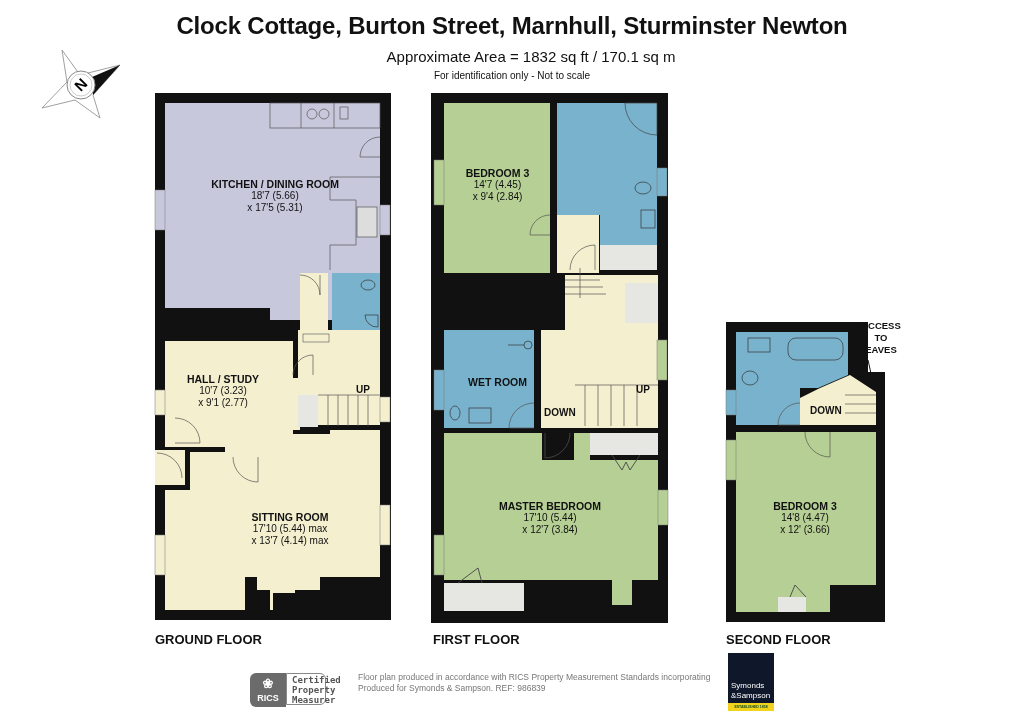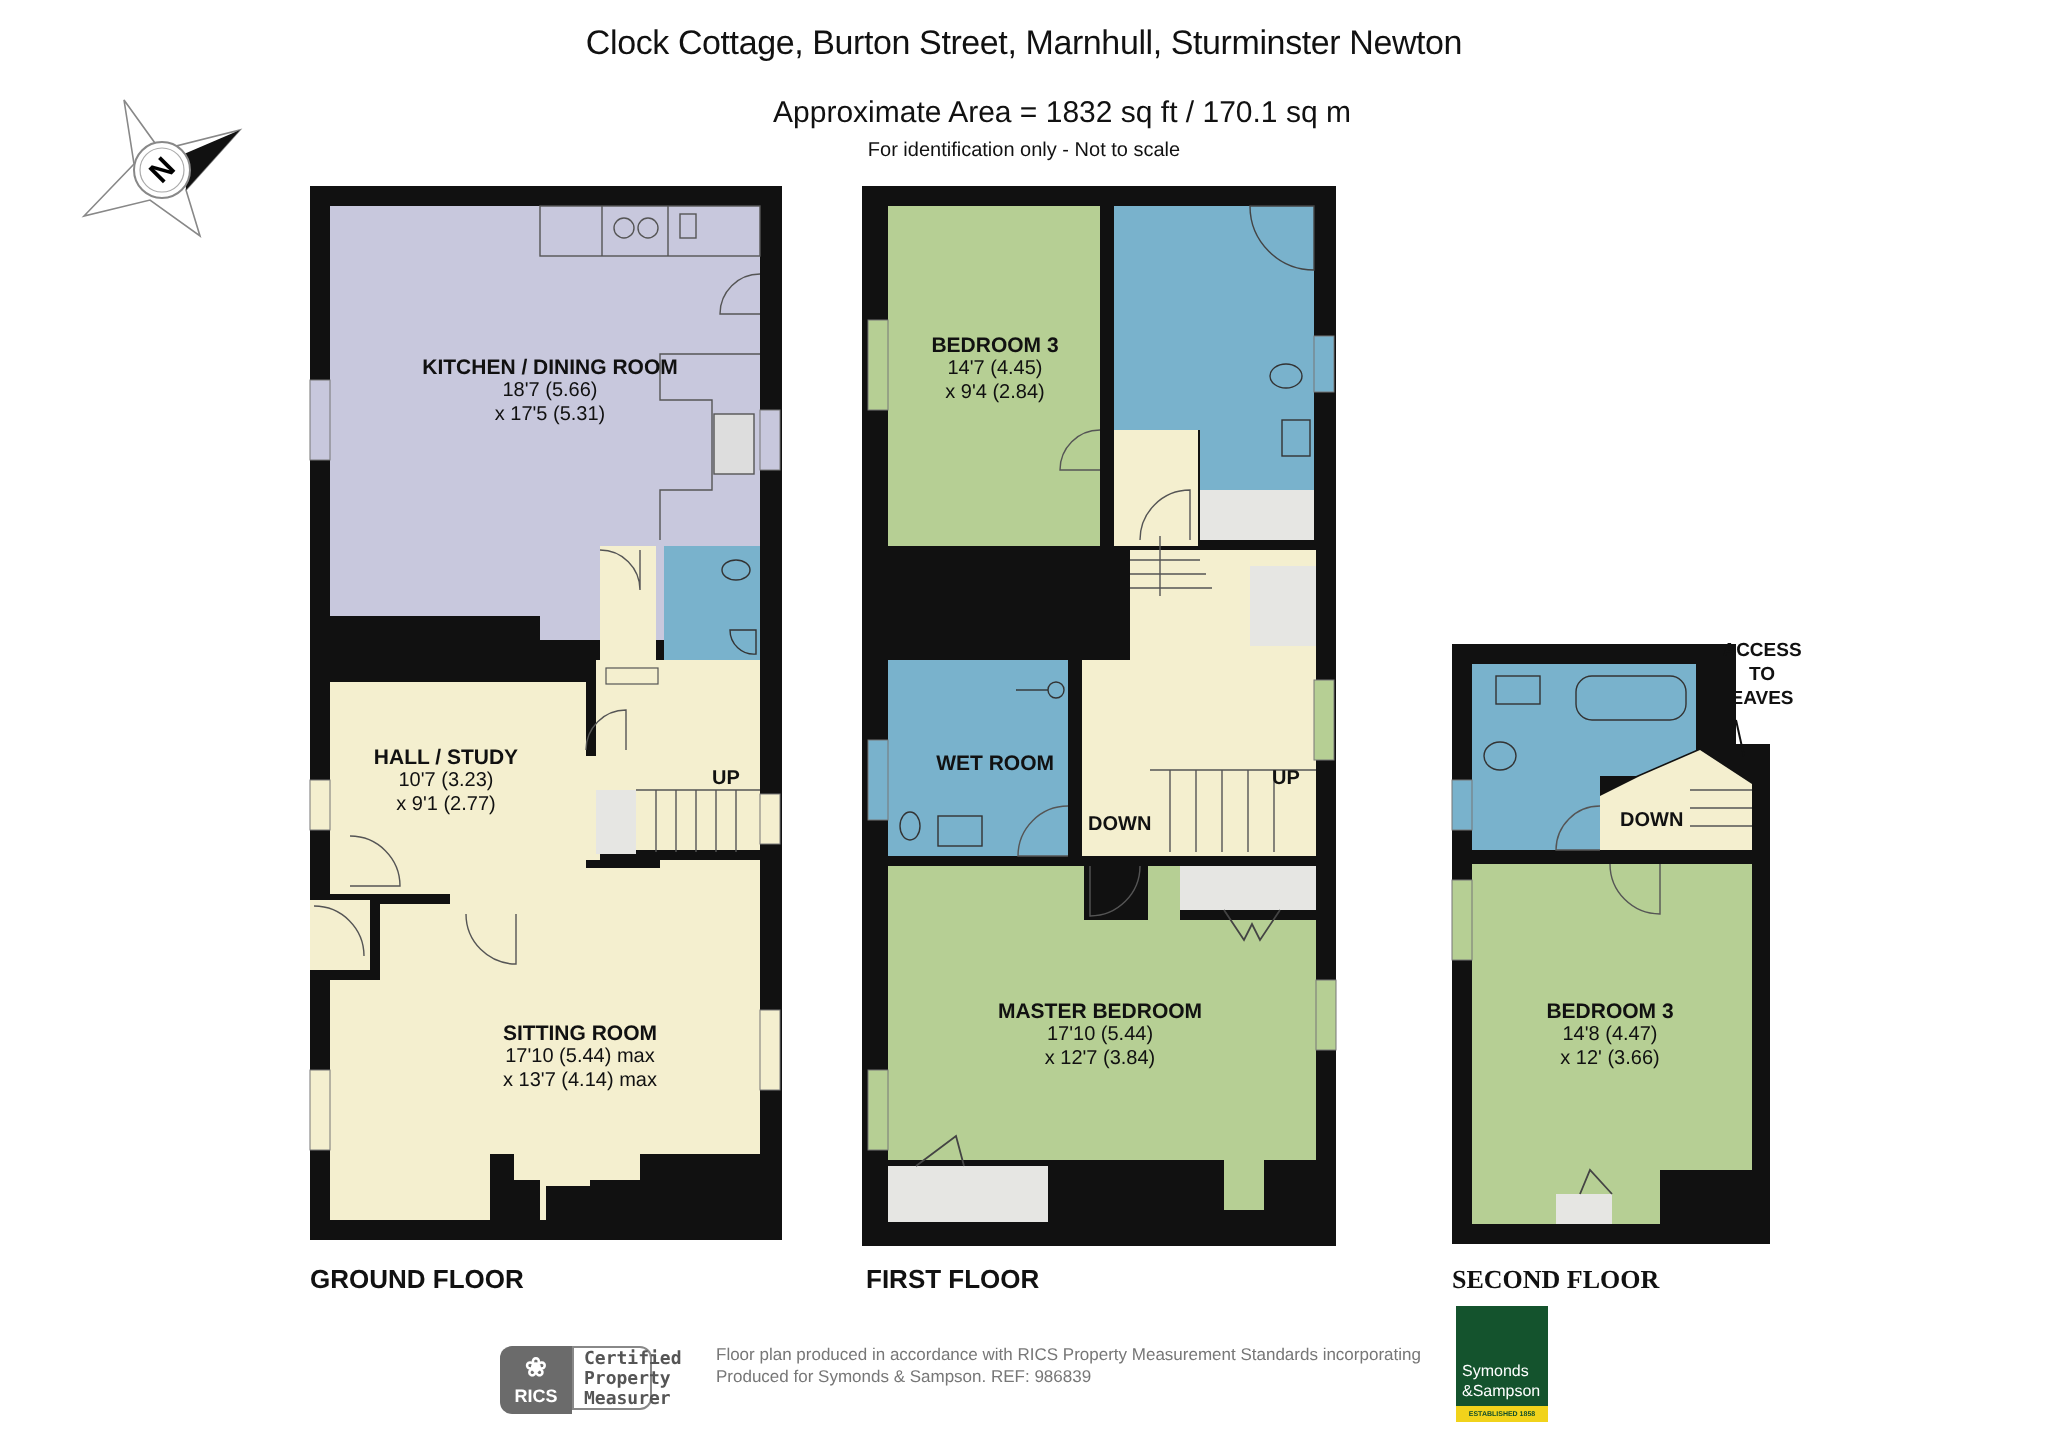--- a/index.html
+++ b/index.html
@@ -1,32 +1,32 @@
 <!DOCTYPE html>
 <html><head>
 <meta charset="utf-8">
 <style>
   html, body { margin: 0; padding: 0; background: #ffffff; }
   body { width: 1024px; height: 724px; position: relative; overflow: hidden;
          font-family: "Liberation Sans", sans-serif; color: #111; }
   .abs { position: absolute; }
-  .title { left: 0; width: 1024px; top: 12px; text-align: center; font-size: 17px; font-weight: normal; letter-spacing: -0.2px; }
+  .title { left: 0; width: 1024px; top: 12px; text-align: center; font-size: 24px; font-weight: bold; letter-spacing: -0.2px; }
   .area { left: 0; width: 1024px; top: 48px; text-align: center; font-size: 15px; margin-left: 19px; }
   .note { left: 0; width: 1024px; top: 70px; text-align: center; font-size: 10px; }
   svg.plan { position: absolute; left: 0; top: 0; }
   .room-label { position: absolute; text-align: center; font-size: 10px; line-height: 12px; }
   .room-label .name { font-weight: bold; font-size: 10.5px; }
   .floor-label { position: absolute; font-weight: bold; font-size: 13px; }
   .stair-label { position: absolute; font-weight: bold; font-size: 10px; }
   .rics-logo { left: 250px; top: 673px; width: 36px; height: 34px; background: #6b6b6b; border-radius: 6px 0 0 6px; color: #fff; font-size: 9px; font-weight: bold; text-align: center; }
   .rics-logo .tag { position: absolute; bottom: 4px; left: 0; width: 36px; }
   .rics-logo .crest { position: absolute; top: 3px; left: 0; width: 36px; font-size: 13px; }
   .rics-cert { left: 286px; top: 673px; width: 40px; height: 32px; border: 1px solid #888; border-radius: 0 6px 6px 0; font-family: "DejaVu Sans Mono", monospace; font-size: 9px; color: #555; line-height: 10px; padding: 1px 0 0 5px; box-sizing: border-box; font-weight: bold; }
   .legal { left: 358px; top: 672px; width: 360px; font-size: 8.5px; color: #777; line-height: 11px; }
-  .brand { left: 728px; top: 653px; width: 46px; height: 58px; background: #14532d; color: #fff; font-size: 8px; line-height: 10px; }
+  .brand { left: 728px; top: 653px; width: 46px; height: 58px; background: #0f172a; color: #fff; font-size: 8px; line-height: 10px; }
   .brand .nm { position: absolute; top: 28px; left: 3px; }
   .brand .est { position: absolute; left: 0; bottom: 0; width: 46px; height: 8px; background: #f1d31b; color: #0e4d2c; font-size: 3.5px; text-align: center; line-height: 8px; font-weight: bold; }
 </style>
 </head>
 <body>
 
 <div class="abs title">Clock Cottage, Burton Street, Marnhull, Sturminster Newton</div>
 <div class="abs area">Approximate Area = 1832 sq ft / 170.1 sq m</div>
 <div class="abs note">For identification only - Not to scale</div>
 
@@ -228,21 +228,21 @@
 </div>
 <div class="stair-label" style="left:810px; top:405px;">DOWN</div>
 <div class="room-label" style="left:856px; top:320px; width:50px; font-weight:bold; font-size:9.5px;">
   <div>ACCESS</div>
   <div>TO</div>
   <div>EAVES</div>
 </div>
 
 <div class="floor-label" style="left:155px; top:632px;">GROUND FLOOR</div>
 <div class="floor-label" style="left:433px; top:632px;">FIRST FLOOR</div>
-<div class="floor-label" style="left:726px; top:632px;font-family:Liberation Serif, serif;">SECOND FLOOR</div>
+<div class="floor-label" style="left:726px; top:632px;">SECOND FLOOR</div>
 
 <div class="abs rics-logo">
   <div class="crest">❀</div>
   <div class="tag">RICS</div>
 </div>
 <div class="abs rics-cert">
   <div>Certified</div>
   <div>Property</div>
   <div>Measurer</div>
 </div>

